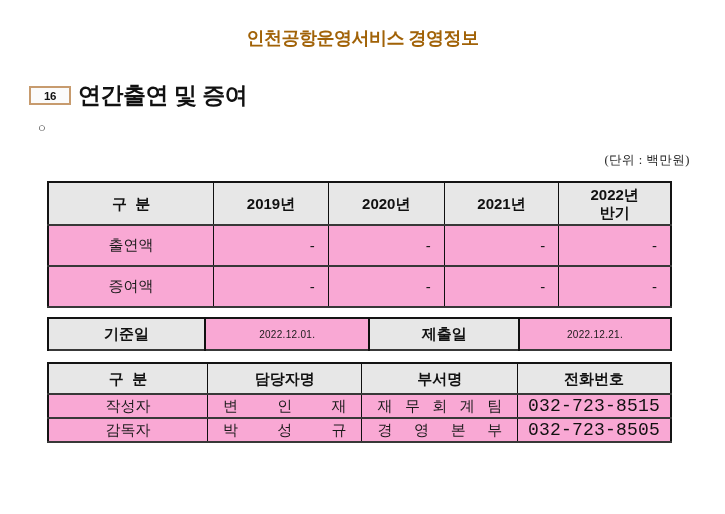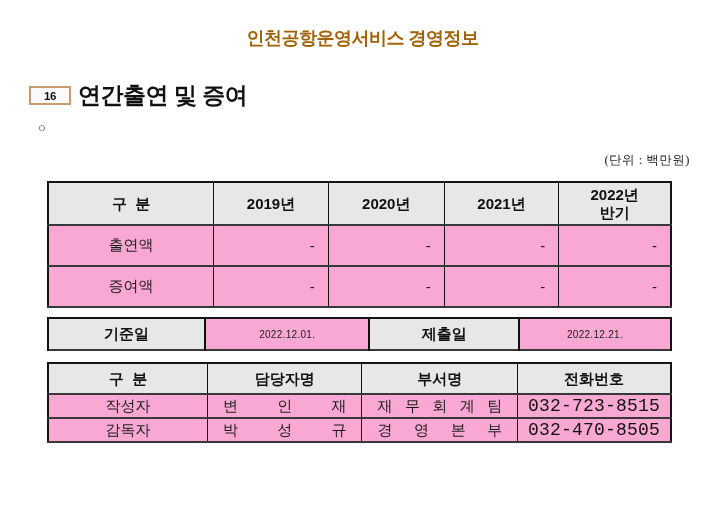--- a/index.html
+++ b/index.html
@@ -194,18 +194,18 @@
       <tr>
         <td class="c">작성자</td>
         <td class="spread">변 인 재</td>
         <td class="spread">재 무 회 계 팀</td>
         <td class="phone">032-723-8515</td>
       </tr>
       <tr>
         <td class="c">감독자</td>
         <td class="spread">박 성 규</td>
         <td class="spread">경 영 본 부</td>
-        <td class="phone">032-470-8505</td>
+        <td class="phone">032-723-8505</td>
       </tr>
     </tbody>
   </table>
 
 </div>
 
 </body></html>

